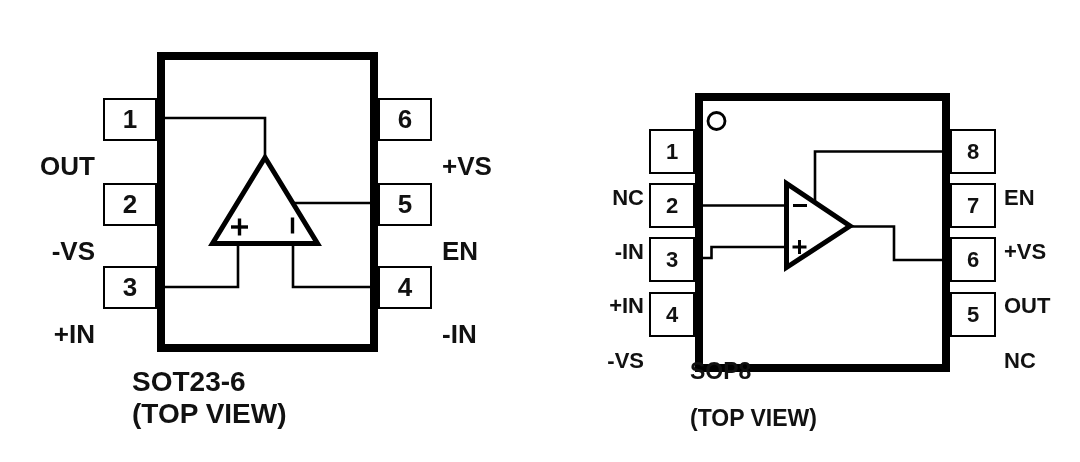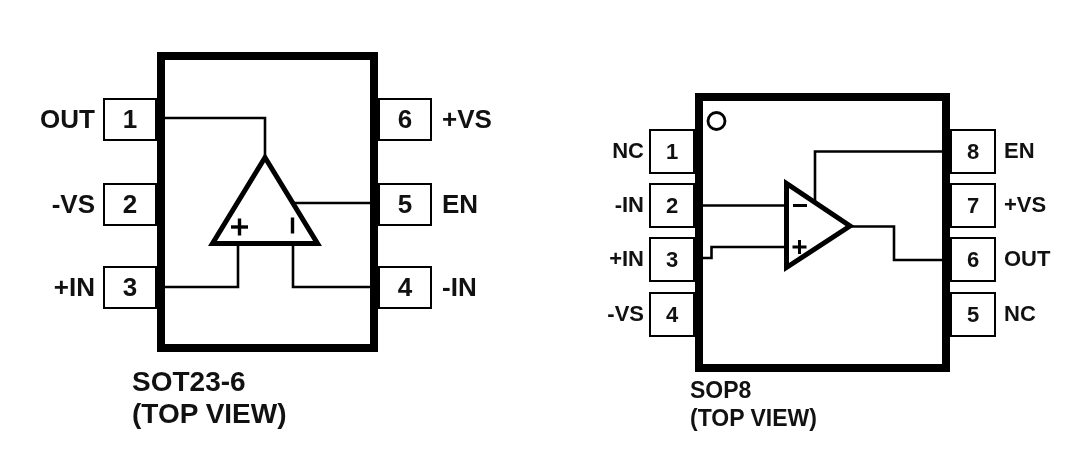--- a/index.html
+++ b/index.html
@@ -35,20 +35,21 @@
   }
   .s-l{left:103px;width:54px;height:43px;font-size:26px;}
   .s-r{left:378px;width:54px;height:43px;font-size:26px;}
   .p-l{left:649px;width:46px;height:45px;font-size:22px;}
   .p-r{left:950px;width:46px;height:45px;font-size:22px;}
   .plabel{
     position:absolute;
     font-weight:bold;
     z-index:3;
     white-space:nowrap;
+    margin-top:47px;
   }
   .s-lab{font-size:26px;height:30px;line-height:30px;}
   .p-lab{font-size:22px;height:28px;line-height:28px;}
   .lab-left-s{left:0;width:95px;text-align:right;}
   .lab-right-s{left:442px;width:120px;text-align:left;}
   .lab-left-p{left:540px;width:104px;text-align:right;}
   .lab-right-p{left:1004px;width:120px;text-align:left;}
   .cap{
     position:absolute;
     text-align:left;
@@ -150,16 +151,16 @@
 
   <div class="plabel p-lab lab-left-p" style="top:137px">NC</div>
   <div class="plabel p-lab lab-left-p" style="top:191px">-IN</div>
   <div class="plabel p-lab lab-left-p" style="top:245px">+IN</div>
   <div class="plabel p-lab lab-left-p" style="top:300px">-VS</div>
   <div class="plabel p-lab lab-right-p" style="top:137px">EN</div>
   <div class="plabel p-lab lab-right-p" style="top:191px">+VS</div>
   <div class="plabel p-lab lab-right-p" style="top:245px">OUT</div>
   <div class="plabel p-lab lab-right-p" style="top:300px">NC</div>
 
-  <div class="cap cap-sop" style="top:377px">SOP8</div>
+  <div class="cap cap-sop" style="top:358px">SOP8</div>
   <div class="cap cap-sop" style="top:405px">(TOP VIEW)</div>
 
 </div>
 
 </body></html>

